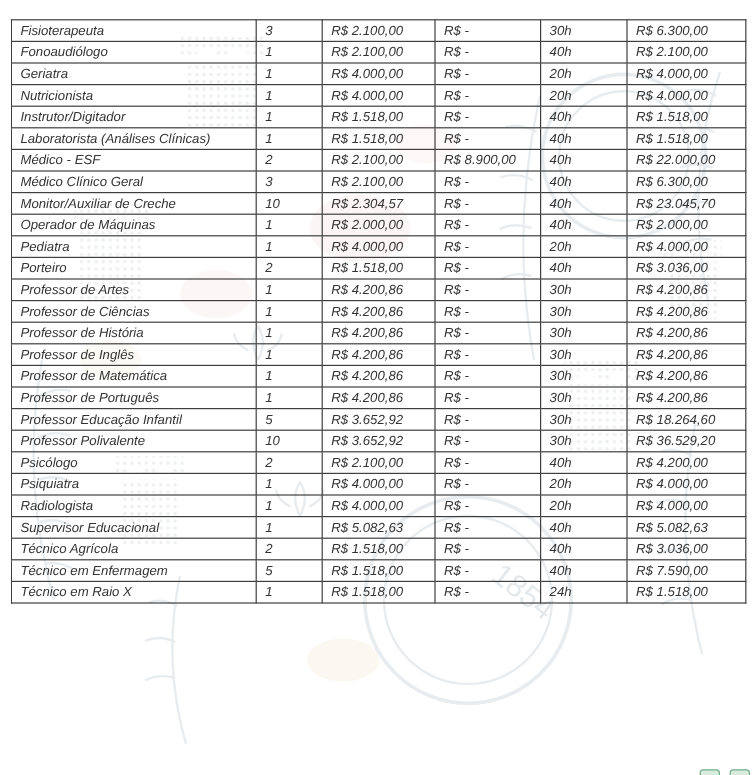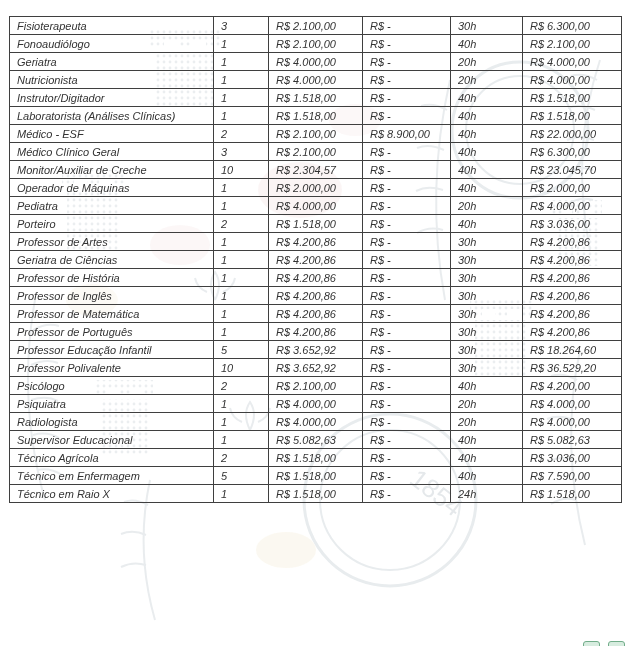--- a/index.html
+++ b/index.html
@@ -204,21 +204,21 @@
       </tr>
       <tr>
         <td>Professor de Artes</td>
         <td>1</td>
         <td>R$ 4.200,86</td>
         <td>R$ -</td>
         <td>30h</td>
         <td>R$ 4.200,86</td>
       </tr>
       <tr>
-        <td>Geriatra de Ciências</td>
+        <td>Professor de Ciências</td>
         <td>1</td>
         <td>R$ 4.200,86</td>
         <td>R$ -</td>
         <td>30h</td>
         <td>R$ 4.200,86</td>
       </tr>
       <tr>
         <td>Professor de História</td>
         <td>1</td>
         <td>R$ 4.200,86</td>

